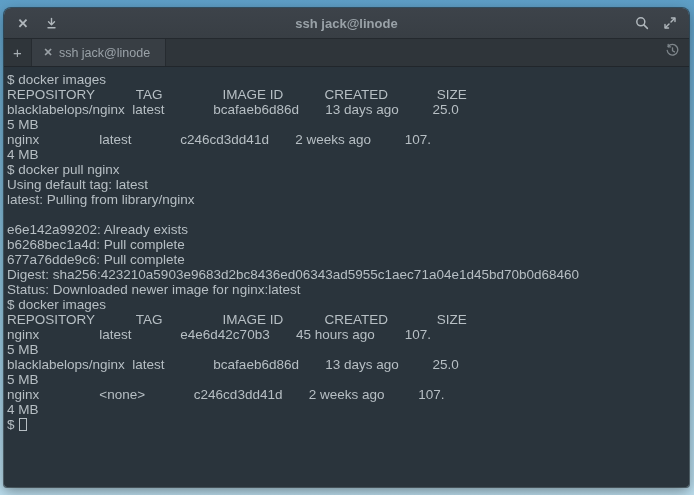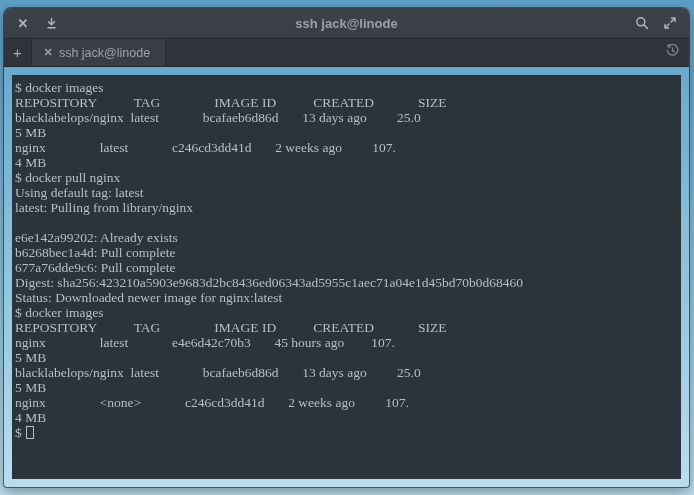--- a/index.html
+++ b/index.html
@@ -62,23 +62,23 @@
   }
   .tab-rest{flex:1;display:flex;align-items:center;justify-content:flex-end;}
   .restore-btn{
     width:26px;height:100%;display:flex;align-items:center;justify-content:center;
     color:#8d959a;margin-right:4px;opacity:.85;
   }
   
   .terminal{
     flex:1;background:var(--terminal-bg,#2a343c);
     color:var(--terminal-fg,#b7bfc4);
-    font-family:Liberation Serif, serif;
+    font-family:Liberation Sans, sans-serif;
     font-size:13.5px;line-height:15px;
-    padding:5px 0 0 3px;margin:8px;
+    padding:5px 0 0 3px;margin:0;
     white-space:pre;overflow:hidden;
   }
   .tline{min-height:15px;}
   .prompt-line{display:flex;align-items:center;}
   .cursor{
     display:inline-block;width:8px;height:13px;
     border:1px solid var(--terminal-fg,#b7bfc4);
     margin-left:1px;box-sizing:border-box;
   }
 </style>

